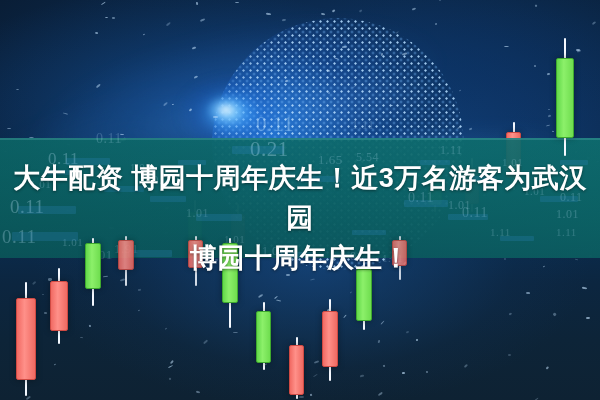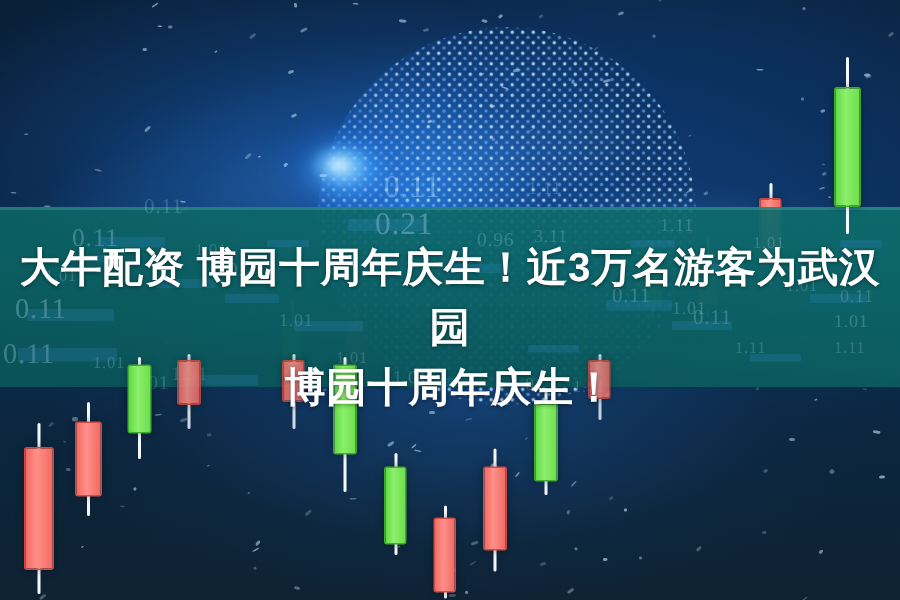--- a/index.html
+++ b/index.html
@@ -425,22 +425,22 @@
       <div class="num" style="left: 48px; top: 149px; font-size: 17px; opacity: 0.55;">0.11</div>
       <div class="num" style="left: 10px; top: 196px; font-size: 19px; opacity: 0.6;">0.11</div>
       <div class="num" style="left: 2px; top: 226px; font-size: 19px; opacity: 0.55;">0.11</div>
       <div class="num" style="left: 30px; top: 178px; font-size: 11px; opacity: 0.45;">1.01</div>
       <div class="num" style="left: 62px; top: 236px; font-size: 11px; opacity: 0.45;">1.01</div>
       <div class="num" style="left: 88px; top: 247px; font-size: 13px; opacity: 0.4;">1.01</div>
       <div class="num" style="left: 96px; top: 131px; font-size: 14px; opacity: 0.42;">0.11</div>
       <div class="num" style="left: 256px; top: 112px; font-size: 21px; opacity: 0.7;">0.11</div>
       <div class="num" style="left: 250px; top: 137px; font-size: 21px; opacity: 0.65;">0.21</div>
       <div class="num" style="left: 352px; top: 118px; font-size: 12px; opacity: 0.45;">1.11</div>
-      <div class="num" style="left: 356px; top: 150px; font-size: 12px; opacity: 0.4;">3.11</div>
-      <div class="num" style="left: 318px; top: 152px; font-size: 13px; opacity: 0.42;">0.96</div>
+      <div class="num" style="left: 356px; top: 150px; font-size: 12px; opacity: 0.4;">5.54</div>
+      <div class="num" style="left: 318px; top: 152px; font-size: 13px; opacity: 0.42;">1.65</div>
       <div class="num" style="left: 130px; top: 161px; font-size: 11px; opacity: 0.4;">1.01</div>
       <div class="num" style="left: 152px; top: 172px; font-size: 13px; opacity: 0.42;">0.21</div>
       <div class="num" style="left: 186px; top: 206px; font-size: 12px; opacity: 0.4;">1.01</div>
       <div class="num" style="left: 114px; top: 241px; font-size: 13px; opacity: 0.4;">1.91</div>
       <div class="num" style="left: 262px; top: 244px; font-size: 12px; opacity: 0.42;">1.01</div>
       <div class="num" style="left: 440px; top: 143px; font-size: 12px; opacity: 0.42;">1.11</div>
       <div class="num" style="left: 448px; top: 198px; font-size: 12px; opacity: 0.45;">1.01</div>
       <div class="num" style="left: 462px; top: 205px; font-size: 14px; opacity: 0.48;">0.11</div>
       <div class="num" style="left: 490px; top: 226px; font-size: 11px; opacity: 0.4;">1.11</div>
       <div class="num" style="left: 556px; top: 226px; font-size: 11px; opacity: 0.4;">1.11</div>

